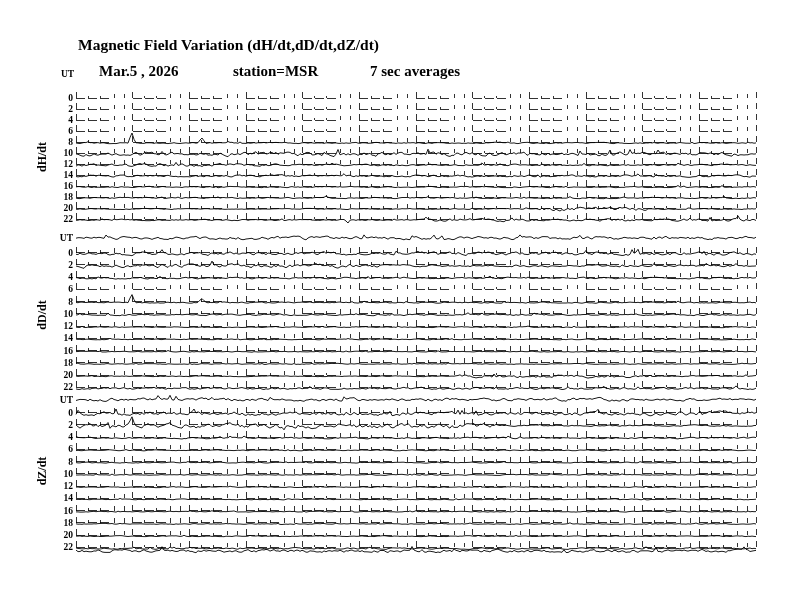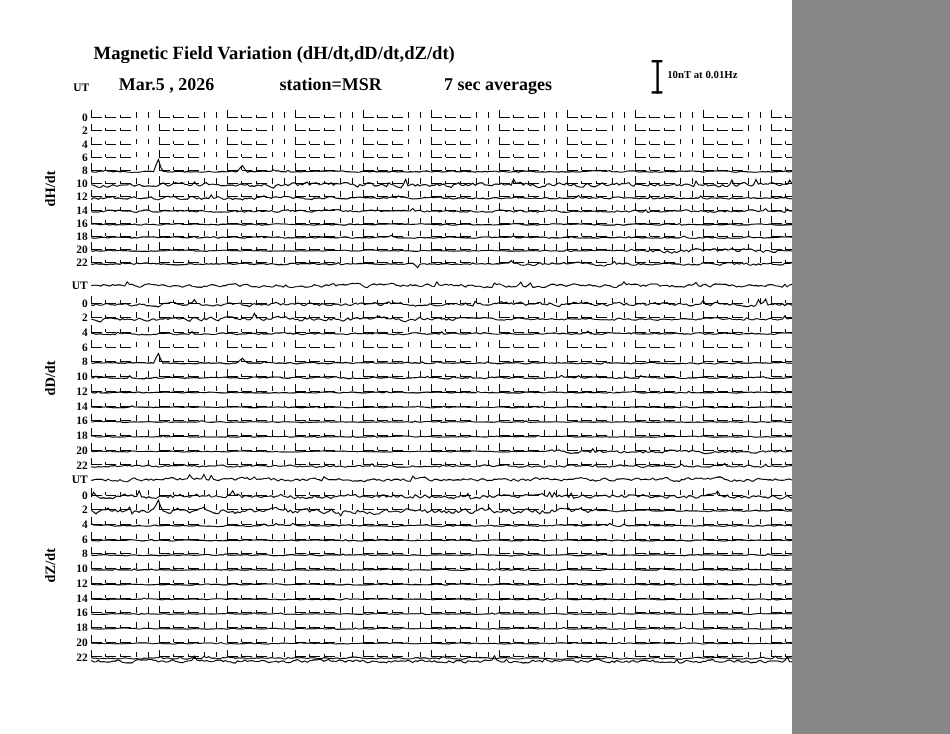--- a/index.html
+++ b/index.html
@@ -1,17 +1,17 @@
 <!DOCTYPE html>
 <html><head>
 <meta charset="utf-8">
 <style>
   html,body{margin:0;padding:0;background:#888;}
   .canvas{
-    position:relative;width:660px;height:612px;background:#ffffff;overflow:hidden;
+    position:relative;width:792px;height:612px;background:#ffffff;overflow:hidden;
     font-family:"Liberation Serif","DejaVu Serif",serif;color:#000;
   }
   .abs{position:absolute;white-space:nowrap;}
   .page-title{left:78px;top:36px;font-size:15.5px;font-weight:bold;}
   .sub{top:63px;font-size:15px;font-weight:bold;}
   .sub.date{left:99px;}
   .sub.station{left:233px;}
   .sub.avg{left:370px;}
   .ut-header{left:61px;top:69px;font-size:9.5px;font-weight:bold;}
   .scalebar{left:543px;top:50px;width:120px;height:30px;}
@@ -26,26 +26,20 @@
 </head>
 <body>
 
 <div class="canvas">
   <div class="abs page-title">Magnetic Field Variation (dH/dt,dD/dt,dZ/dt)</div>
   <div class="abs sub date">Mar.5  , 2026</div>
   <div class="abs sub station">station=MSR</div>
   <div class="abs sub avg">7 sec averages</div>
   <div class="abs ut-header">UT</div>
 
-  <div class="abs scalebar">
-    <div class="cap top"></div>
-    <div class="stem"></div>
-    <div class="cap bot"></div>
-    <span class="lbl">10nT at 0.01Hz</span>
-  </div>
 
   <svg id="plot" width="792" height="612" viewBox="0 0 792 612">
       <g>
         <text x="46" y="157" font-size="12" fill="#000000" text-anchor="middle" transform="rotate(-90 46 157)">dH/dt</text>
         <text x="73" y="101" font-size="9.5" fill="#000000" text-anchor="end">0</text>
         <path d="M76 98l0 -6M76 98h9M88 98l0 -2.5M88 98h9M100 98l0 -2.5M100 98h9M114 98l0 -4.5M124 98l0 -4.5M132.66666666666666 98l0 -6M132.66666666666666 98h9M144.66666666666666 98l0 -2.5M144.66666666666666 98h9M156.66666666666666 98l0 -2.5M156.66666666666666 98h9M170.66666666666666 98l0 -4.5M180.66666666666666 98l0 -4.5M189.33333333333331 98l0 -6M189.33333333333331 98h9M201.33333333333331 98l0 -2.5M201.33333333333331 98h9M213.33333333333331 98l0 -2.5M213.33333333333331 98h9M227.33333333333331 98l0 -4.5M237.33333333333331 98l0 -4.5M246 98l0 -6M246 98h9M258 98l0 -2.5M258 98h9M270 98l0 -2.5M270 98h9M284 98l0 -4.5M294 98l0 -4.5M302.66666666666663 98l0 -6M302.66666666666663 98h9M314.66666666666663 98l0 -2.5M314.66666666666663 98h9M326.66666666666663 98l0 -2.5M326.66666666666663 98h9M340.66666666666663 98l0 -4.5M350.66666666666663 98l0 -4.5M359.3333333333333 98l0 -6M359.3333333333333 98h9M371.3333333333333 98l0 -2.5M371.3333333333333 98h9M383.3333333333333 98l0 -2.5M383.3333333333333 98h9M397.3333333333333 98l0 -4.5M407.3333333333333 98l0 -4.5M416 98l0 -6M416 98h9M428 98l0 -2.5M428 98h9M440 98l0 -2.5M440 98h9M454 98l0 -4.5M464 98l0 -4.5M472.66666666666663 98l0 -6M472.66666666666663 98h9M484.66666666666663 98l0 -2.5M484.66666666666663 98h9M496.66666666666663 98l0 -2.5M496.66666666666663 98h9M510.66666666666663 98l0 -4.5M520.6666666666666 98l0 -4.5M529.3333333333333 98l0 -6M529.3333333333333 98h9M541.3333333333333 98l0 -2.5M541.3333333333333 98h9M553.3333333333333 98l0 -2.5M553.3333333333333 98h9M567.3333333333333 98l0 -4.5M577.3333333333333 98l0 -4.5M586 98l0 -6M586 98h9M598 98l0 -2.5M598 98h9M610 98l0 -2.5M610 98h9M624 98l0 -4.5M634 98l0 -4.5M642.6666666666666 98l0 -6M642.6666666666666 98h9M654.6666666666666 98l0 -2.5M654.6666666666666 98h9M666.6666666666666 98l0 -2.5M666.6666666666666 98h9M680.6666666666666 98l0 -4.5M690.6666666666666 98l0 -4.5M699.3333333333333 98l0 -6M699.3333333333333 98h9M711.3333333333333 98l0 -2.5M711.3333333333333 98h9M723.3333333333333 98l0 -2.5M723.3333333333333 98h9M737.3333333333333 98l0 -4.5M747.3333333333333 98l0 -4.5M756 98l0 -6" stroke="#000000" stroke-width="0.8" fill="none" shape-rendering="crispEdges"></path>
         <text x="73" y="112" font-size="9.5" fill="#000000" text-anchor="end">2</text>
         <path d="M76 109l0 -6M76 109h9M88 109l0 -2.5M88 109h9M100 109l0 -2.5M100 109h9M114 109l0 -4.5M124 109l0 -4.5M132.66666666666666 109l0 -6M132.66666666666666 109h9M144.66666666666666 109l0 -2.5M144.66666666666666 109h9M156.66666666666666 109l0 -2.5M156.66666666666666 109h9M170.66666666666666 109l0 -4.5M180.66666666666666 109l0 -4.5M189.33333333333331 109l0 -6M189.33333333333331 109h9M201.33333333333331 109l0 -2.5M201.33333333333331 109h9M213.33333333333331 109l0 -2.5M213.33333333333331 109h9M227.33333333333331 109l0 -4.5M237.33333333333331 109l0 -4.5M246 109l0 -6M246 109h9M258 109l0 -2.5M258 109h9M270 109l0 -2.5M270 109h9M284 109l0 -4.5M294 109l0 -4.5M302.66666666666663 109l0 -6M302.66666666666663 109h9M314.66666666666663 109l0 -2.5M314.66666666666663 109h9M326.66666666666663 109l0 -2.5M326.66666666666663 109h9M340.66666666666663 109l0 -4.5M350.66666666666663 109l0 -4.5M359.3333333333333 109l0 -6M359.3333333333333 109h9M371.3333333333333 109l0 -2.5M371.3333333333333 109h9M383.3333333333333 109l0 -2.5M383.3333333333333 109h9M397.3333333333333 109l0 -4.5M407.3333333333333 109l0 -4.5M416 109l0 -6M416 109h9M428 109l0 -2.5M428 109h9M440 109l0 -2.5M440 109h9M454 109l0 -4.5M464 109l0 -4.5M472.66666666666663 109l0 -6M472.66666666666663 109h9M484.66666666666663 109l0 -2.5M484.66666666666663 109h9M496.66666666666663 109l0 -2.5M496.66666666666663 109h9M510.66666666666663 109l0 -4.5M520.6666666666666 109l0 -4.5M529.3333333333333 109l0 -6M529.3333333333333 109h9M541.3333333333333 109l0 -2.5M541.3333333333333 109h9M553.3333333333333 109l0 -2.5M553.3333333333333 109h9M567.3333333333333 109l0 -4.5M577.3333333333333 109l0 -4.5M586 109l0 -6M586 109h9M598 109l0 -2.5M598 109h9M610 109l0 -2.5M610 109h9M624 109l0 -4.5M634 109l0 -4.5M642.6666666666666 109l0 -6M642.6666666666666 109h9M654.6666666666666 109l0 -2.5M654.6666666666666 109h9M666.6666666666666 109l0 -2.5M666.6666666666666 109h9M680.6666666666666 109l0 -4.5M690.6666666666666 109l0 -4.5M699.3333333333333 109l0 -6M699.3333333333333 109h9M711.3333333333333 109l0 -2.5M711.3333333333333 109h9M723.3333333333333 109l0 -2.5M723.3333333333333 109h9M737.3333333333333 109l0 -4.5M747.3333333333333 109l0 -4.5M756 109l0 -6" stroke="#000000" stroke-width="0.8" fill="none" shape-rendering="crispEdges"></path>
         <text x="73" y="123" font-size="9.5" fill="#000000" text-anchor="end">4</text>
         <path d="M76 120l0 -6M76 120h9M88 120l0 -2.5M88 120h9M100 120l0 -2.5M100 120h9M114 120l0 -4.5M124 120l0 -4.5M132.66666666666666 120l0 -6M132.66666666666666 120h9M144.66666666666666 120l0 -2.5M144.66666666666666 120h9M156.66666666666666 120l0 -2.5M156.66666666666666 120h9M170.66666666666666 120l0 -4.5M180.66666666666666 120l0 -4.5M189.33333333333331 120l0 -6M189.33333333333331 120h9M201.33333333333331 120l0 -2.5M201.33333333333331 120h9M213.33333333333331 120l0 -2.5M213.33333333333331 120h9M227.33333333333331 120l0 -4.5M237.33333333333331 120l0 -4.5M246 120l0 -6M246 120h9M258 120l0 -2.5M258 120h9M270 120l0 -2.5M270 120h9M284 120l0 -4.5M294 120l0 -4.5M302.66666666666663 120l0 -6M302.66666666666663 120h9M314.66666666666663 120l0 -2.5M314.66666666666663 120h9M326.66666666666663 120l0 -2.5M326.66666666666663 120h9M340.66666666666663 120l0 -4.5M350.66666666666663 120l0 -4.5M359.3333333333333 120l0 -6M359.3333333333333 120h9M371.3333333333333 120l0 -2.5M371.3333333333333 120h9M383.3333333333333 120l0 -2.5M383.3333333333333 120h9M397.3333333333333 120l0 -4.5M407.3333333333333 120l0 -4.5M416 120l0 -6M416 120h9M428 120l0 -2.5M428 120h9M440 120l0 -2.5M440 120h9M454 120l0 -4.5M464 120l0 -4.5M472.66666666666663 120l0 -6M472.66666666666663 120h9M484.66666666666663 120l0 -2.5M484.66666666666663 120h9M496.66666666666663 120l0 -2.5M496.66666666666663 120h9M510.66666666666663 120l0 -4.5M520.6666666666666 120l0 -4.5M529.3333333333333 120l0 -6M529.3333333333333 120h9M541.3333333333333 120l0 -2.5M541.3333333333333 120h9M553.3333333333333 120l0 -2.5M553.3333333333333 120h9M567.3333333333333 120l0 -4.5M577.3333333333333 120l0 -4.5M586 120l0 -6M586 120h9M598 120l0 -2.5M598 120h9M610 120l0 -2.5M610 120h9M624 120l0 -4.5M634 120l0 -4.5M642.6666666666666 120l0 -6M642.6666666666666 120h9M654.6666666666666 120l0 -2.5M654.6666666666666 120h9M666.6666666666666 120l0 -2.5M666.6666666666666 120h9M680.6666666666666 120l0 -4.5M690.6666666666666 120l0 -4.5M699.3333333333333 120l0 -6M699.3333333333333 120h9M711.3333333333333 120l0 -2.5M711.3333333333333 120h9M723.3333333333333 120l0 -2.5M723.3333333333333 120h9M737.3333333333333 120l0 -4.5M747.3333333333333 120l0 -4.5M756 120l0 -6" stroke="#000000" stroke-width="0.8" fill="none" shape-rendering="crispEdges"></path>

